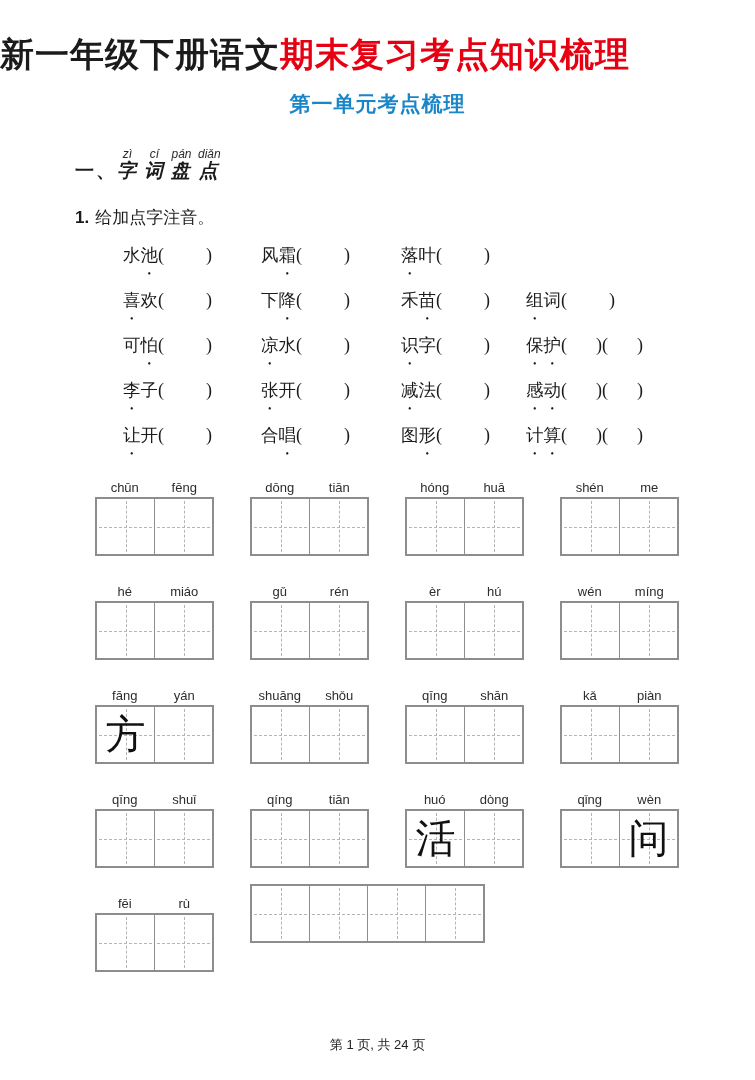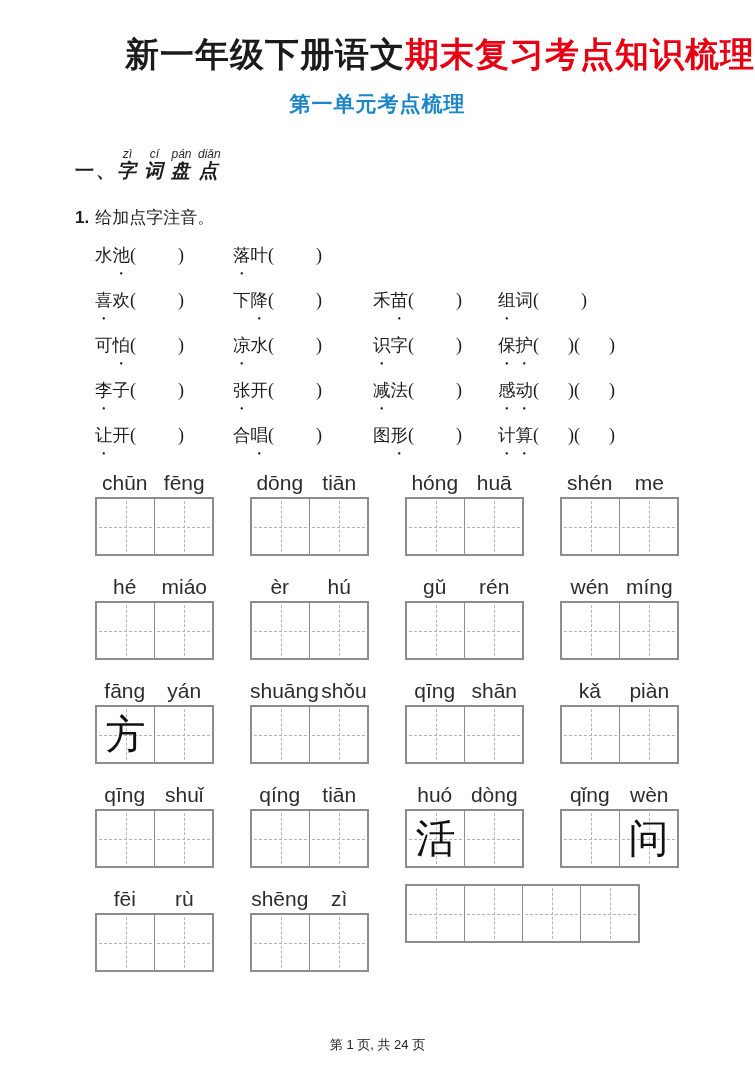--- a/index.html
+++ b/index.html
@@ -2,21 +2,21 @@
 <html><head>
 <meta charset="utf-8">
 <style>
   html,body { margin:0; padding:0; }
   body {
     width:755px; height:1080px; position:relative; overflow:hidden;
     background:#ffffff; color:#1b1b1b;
     font-family:"Liberation Serif", serif;
   }
   .title {
-    text-align:right; margin-top:32px; font-size:34px; font-weight:bold;
+    text-align:left; margin-top:32px; font-size:34px; font-weight:bold;
     letter-spacing:1px; white-space:nowrap;
   }
   .title .red { color:#e60012; }
   .subtitle {
     text-align:center; margin-top:12px; font-size:21px; font-weight:bold;
     color:#1a86c8; letter-spacing:1px;
   }
   .content { margin-left:75px; margin-right:50px; }
 
   
@@ -29,36 +29,36 @@
 
   .q-label { margin-top:22px; font-size:17px; }
   .q-num { font-family:"Liberation Sans", sans-serif; font-weight:bold; margin-right:6px; }
 
   
   .q1-words { margin-top:14px; margin-left:20px; }
   .q1-row {
     display:grid; grid-template-columns:138px 140px 125px auto;
     margin-bottom:20px; height:25px; align-items:baseline;
   }
-  .q1-item { white-space:nowrap; font-size:17.5px; }
+  .q1-item { white-space:nowrap; font-size:17.5px;margin-left:28px; }
   .ch { position:relative; display:inline-block; }
   .ch.dotted::after {
     content:"\2022"; position:absolute; left:50%; transform:translateX(-50%);
     bottom:-12px; font-size:10px; color:#1b1b1b;
   }
   .paren { font-size:18px; }
   .paren .gap { display:inline-block; width:42px; }
   .paren.narrow .gap { width:29px; }
 
   
   .q2-grids { margin-top:10px; margin-left:20px; }
   .g-row { display:flex; gap:36px; margin-bottom:16px; }
   .py-row {
     display:flex; height:27px; align-items:flex-end; margin-bottom:2px;
-    font-family:"Liberation Sans", sans-serif; font-size:21px; color:#2c2c2c;
+    font-family:"Liberation Sans", sans-serif; font-size:13px; color:#2c2c2c;
   }
   .py-syl { flex:1; text-align:center; white-space:nowrap; }
   .gbox { display:flex; border:2px solid #8d8d8d; background:#fff; }
   .gcell { position:relative; width:57px; height:55px; border-right:1px solid #8d8d8d; }
   .gcell:last-child { border-right:none; }
   .gcell::before {
     content:""; position:absolute; top:2px; bottom:2px; left:50%;
     border-left:1px dashed #b4b4b4;
   }
   .gcell::after {
@@ -84,20 +84,21 @@
 
 <div class="content">
 
   <div class="sec-heading"><span>一、</span><ruby><span>字</span><rt>zì</rt></ruby><ruby><span>词</span><rt>cí</rt></ruby><ruby><span>盘</span><rt>pán</rt></ruby><ruby><span>点</span><rt>diǎn</rt></ruby></div>
 
   <div class="q-label"><span class="q-num">1.</span><span>给加点字注音。</span></div>
 
   <div class="q1-words">
       <div class="q1-row">
         <span class="q1-item"><span class="ch">水</span><span class="ch dotted">池</span><span class="paren"><span>(</span><span class="gap"></span><span>)</span></span></span>
+        <span class="q1-item"><span class="ch">风</span><span class="ch dotted">霜</span><span class="paren"><span>(</span><span class="gap"></span><span>)</span></span></span>
         <span class="q1-item"><span class="ch dotted">落</span><span class="ch">叶</span><span class="paren"><span>(</span><span class="gap"></span><span>)</span></span></span>
       </div>
       <div class="q1-row">
         <span class="q1-item"><span class="ch dotted">喜</span><span class="ch">欢</span><span class="paren"><span>(</span><span class="gap"></span><span>)</span></span></span>
         <span class="q1-item"><span class="ch">下</span><span class="ch dotted">降</span><span class="paren"><span>(</span><span class="gap"></span><span>)</span></span></span>
         <span class="q1-item"><span class="ch">禾</span><span class="ch dotted">苗</span><span class="paren"><span>(</span><span class="gap"></span><span>)</span></span></span>
         <span class="q1-item"><span class="ch dotted">组</span><span class="ch">词</span><span class="paren"><span>(</span><span class="gap"></span><span>)</span></span></span>
       </div>
       <div class="q1-row">
         <span class="q1-item"><span class="ch">可</span><span class="ch dotted">怕</span><span class="paren"><span>(</span><span class="gap"></span><span>)</span></span></span>
@@ -169,32 +170,32 @@
             <div class="py-syl">hé</div>
             <div class="py-syl">miáo</div>
           </div>
           <div class="gbox">
             <div class="gcell"></div>
             <div class="gcell"></div>
           </div>
         </div>
         <div class="g-group">
           <div class="py-row">
+            <div class="py-syl">gǔ</div>
+            <div class="py-syl">rén</div>
+          </div>
+          <div class="gbox">
+            <div class="gcell"></div>
+            <div class="gcell"></div>
+          </div>
+        </div>
+        <div class="g-group">
+          <div class="py-row">
             <div class="py-syl">èr</div>
             <div class="py-syl">hú</div>
-          </div>
-          <div class="gbox">
-            <div class="gcell"></div>
-            <div class="gcell"></div>
-          </div>
-        </div>
-        <div class="g-group">
-          <div class="py-row">
-            <div class="py-syl">gǔ</div>
-            <div class="py-syl">rén</div>
           </div>
           <div class="gbox">
             <div class="gcell"></div>
             <div class="gcell"></div>
           </div>
         </div>
         <div class="g-group">
           <div class="py-row">
             <div class="py-syl">wén</div>
             <div class="py-syl">míng</div>
@@ -300,30 +301,20 @@
           <div class="py-row">
             <div class="py-syl">fēi</div>
             <div class="py-syl">rù</div>
           </div>
           <div class="gbox">
             <div class="gcell"></div>
             <div class="gcell"></div>
           </div>
         </div>
         <div class="g-group">
-          <div class="py-row">
-            <div class="py-syl">shēng</div>
-            <div class="py-syl">zì</div>
-          </div>
-          <div class="gbox">
-            <div class="gcell"></div>
-            <div class="gcell"></div>
-          </div>
-        </div>
-        <div class="g-group">
           <div class="gbox">
             <div class="gcell"></div>
             <div class="gcell"></div>
             <div class="gcell"></div>
             <div class="gcell"></div>
           </div>
         </div>
       </div>
     </div>
 

